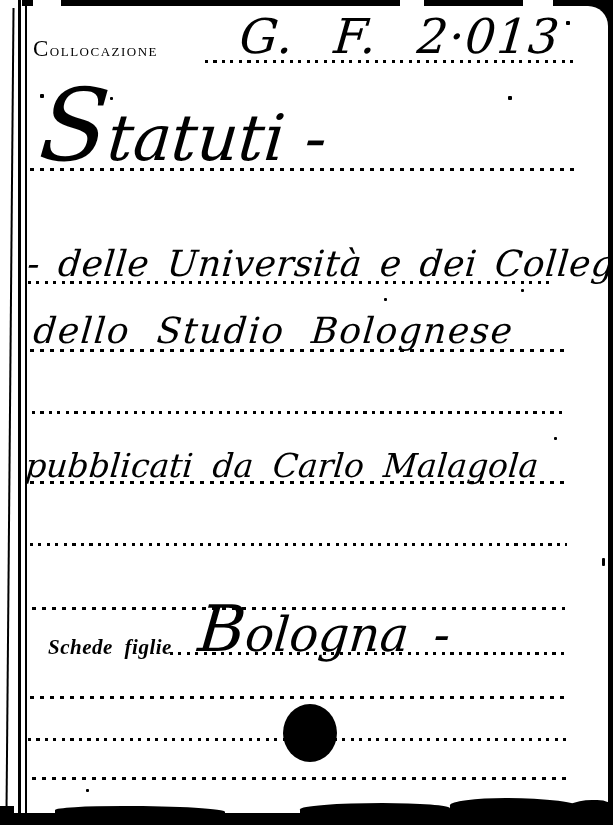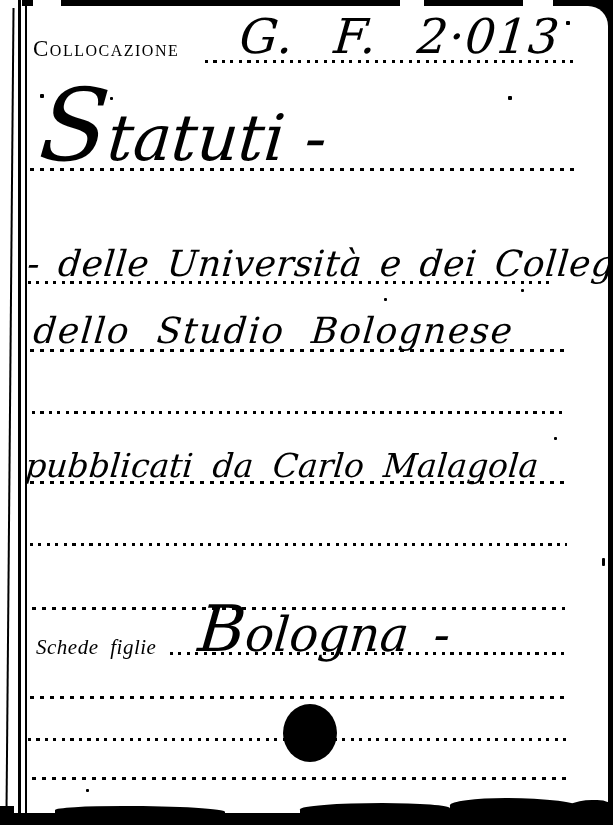--- a/index.html
+++ b/index.html
@@ -10,23 +10,23 @@
   
   .rule {
     position:absolute; height:3px;
     background-image:repeating-linear-gradient(90deg,#000 0 3px,transparent 3px 8.5px);
   }
   .rule.alt {
     background-image:repeating-linear-gradient(90deg,#000 0 4px,transparent 4px 10px);
   }
   
   .print { position:absolute; color:#000; white-space:nowrap; }
-  .colloc-label { top:36px; left:33px; font-size:16px; letter-spacing:1.5px; }
+  .colloc-label { top:36px; left:33px; font-size:13px; letter-spacing:1.5px; }
   .colloc-label::first-letter { font-size:23px; }
-  .schede-label { top:635px; left:36px; font-size:21px; font-weight:normal; font-style:italic; letter-spacing:0.5px; word-spacing:6px; }
+  .schede-label { top:635px; left:48px; font-size:21px; font-weight:bold; font-style:italic; letter-spacing:0.5px; word-spacing:6px; }
   
   .hw {
     position:absolute; color:#000; font-family:"DejaVu Serif", serif;
     font-style:italic; line-height:1; white-space:nowrap;
     transform:skewX(-5deg); transform-origin:left bottom;
   }
   .hw-colloc { top:12px; left:238px; font-size:48px; word-spacing:24px; letter-spacing:1px; }
   .hw-title  { top:76px; left:36px;  font-size:64px; }
   .hw-title::first-letter  { font-size:100px; }
   .hw-line1  { top:246px; left:26px; font-size:36px; word-spacing:6px; letter-spacing:0.5px; }

